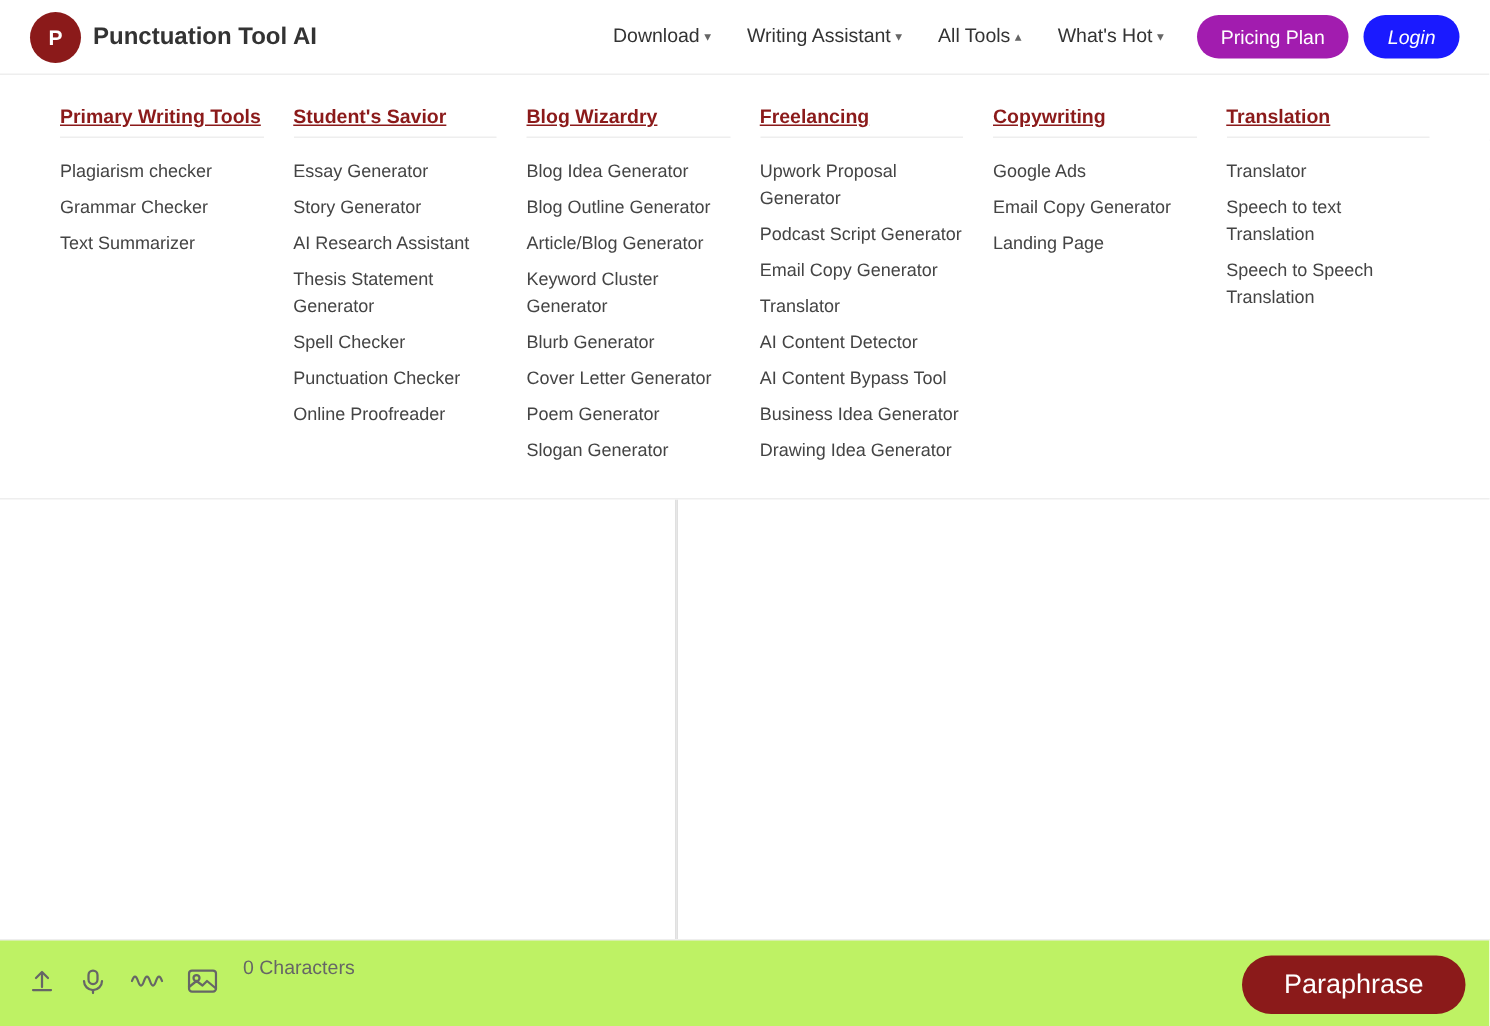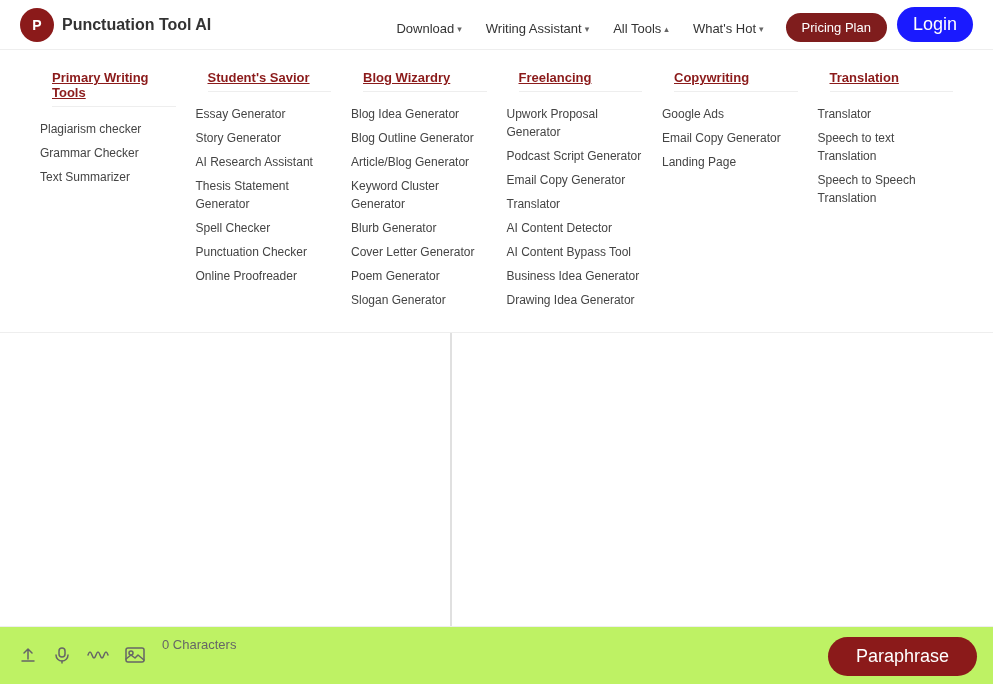--- a/index.html
+++ b/index.html
@@ -9,46 +9,46 @@
     .navbar {
       display: flex; align-items: center; padding: 0 20px; height: 50px;
       border-bottom: 1px solid #eee; position: relative; z-index: 100;
     }
     .navbar-logo { display: flex; align-items: center; gap: 8px; margin-right: auto; }
     .logo-icon {
       width: 34px; height: 34px; border-radius: 50%; background: #8b1a1a;
       display: flex; align-items: center; justify-content: center; color: #fff; font-weight: bold; font-size: 14px;
     }
     .logo-text { font-size: 16px; font-weight: 600; color: #333; }
-    .nav-links { display: flex; align-items: flex-end; gap: 4px; }
+    .nav-links { display: flex; align-items: flex-start; gap: 4px; }
     .nav-link {
       padding: 6px 10px; font-size: 13px; color: #333; cursor: pointer;
       display: flex; align-items: center; gap: 3px; border-radius: 4px;
       background: none; border: none; text-decoration: none;
     }
     .nav-link .arrow { font-size: 9px; color: #666; }
     .btn-pricing {
-      background: #7f1d1d; color: #fff; border: none; padding: 7px 16px;
+      background: #a21caf; color: #fff; border: none; padding: 7px 16px;
       border-radius: 20px; cursor: pointer; font-size: 13px; font-weight: 500; margin-left: 8px;
     }
     .btn-login {
       background: #1a1aff; color: #fff; border: none; padding: 7px 16px;
-      border-radius: 20px; cursor: pointer; font-size: 18px; margin-left: 6px;
+      border-radius: 20px; cursor: pointer; font-size: 13px; margin-left: 6px; font-style: italic;
     }
 
     
     .mega-menu {
       position: absolute; top: 50px; left: 0; right: 0; background: #fff;
       border-bottom: 1px solid #eee; padding: 20px 30px;
       display: flex; gap: 0; z-index: 99;
     }
     .mega-col { flex: 1; padding: 0 10px; }
     .mega-col-title {
       font-size: 13px; font-weight: 600; color: #8b1a1a; margin-bottom: 10px;
-      border-bottom: 1px solid #eee; padding-bottom: 6px; text-decoration: underline; margin-left: 12px;
+      border-bottom: 1px solid #eee; padding-bottom: 6px; text-decoration: underline;
     }
     .mega-item { display: block; font-size: 12px; color: #444; padding: 3px 0; cursor: pointer; line-height: 1.5; }
 
     
     .tabs-section {
       background: #f9f9f9; border-bottom: 1px solid #ddd;
       display: flex; align-items: center; padding: 0 16px; gap: 0;
     }
     .tab-btn {
       padding: 12px 18px; border: none; background: none; cursor: pointer;

